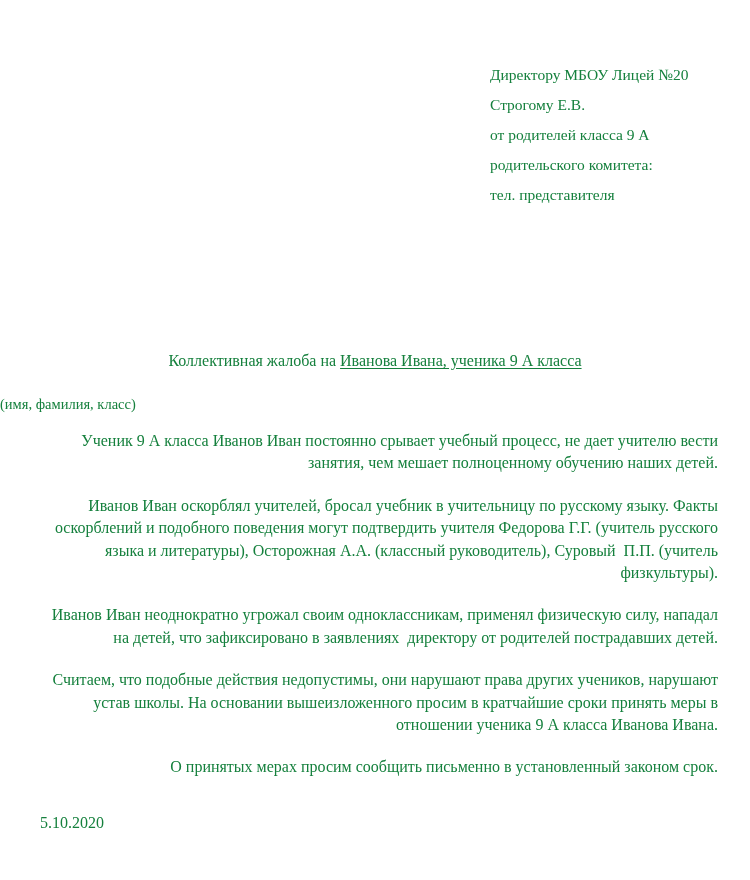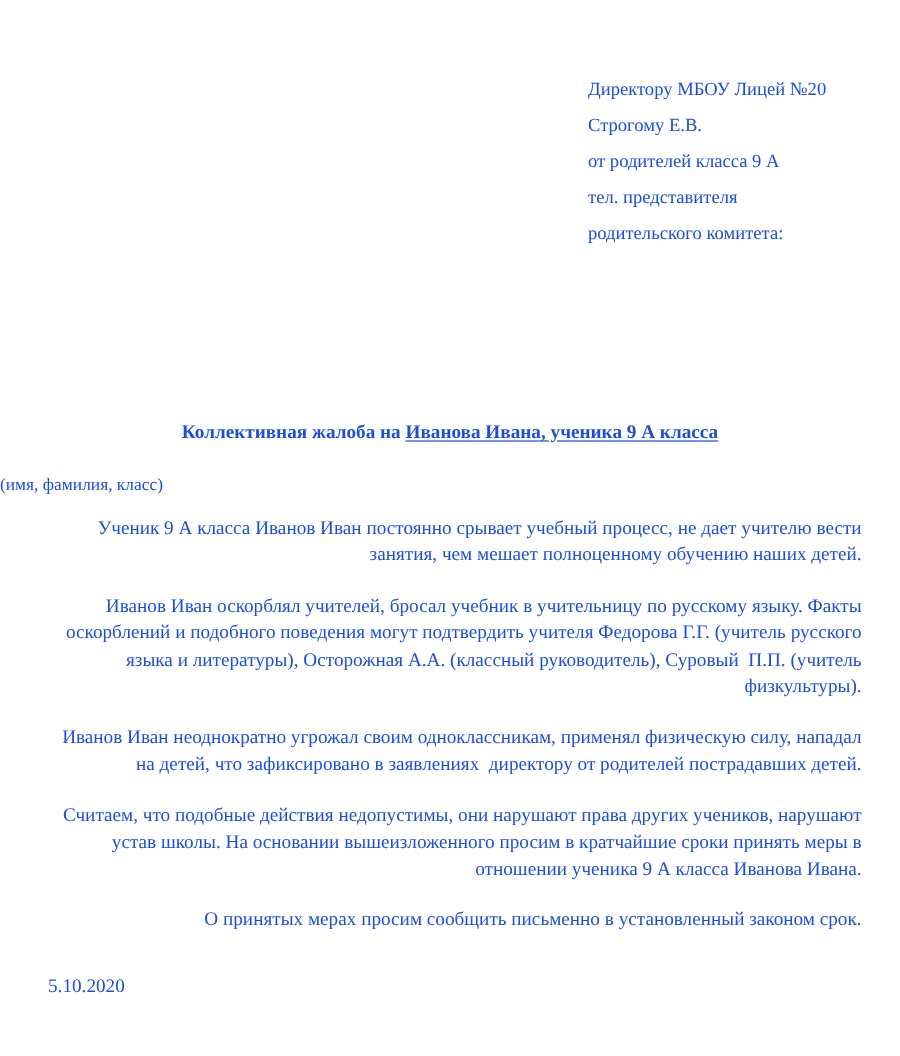--- a/index.html
+++ b/index.html
@@ -6,21 +6,21 @@
     margin: 0;
     padding: 0;
     background: #ffffff;
   }
 
   .page {
     position: relative;
     width: 750px;
     height: 880px;
     background: #ffffff;
-    color: #1d4ed8;
+    color: #15803d;
     font-family: "Liberation Serif", "DejaVu Serif", serif;
     overflow: hidden;
     box-sizing: border-box;
   }
 
   
   .addressee {
     position: absolute;
     left: 490px;
     top: 60px;
@@ -37,21 +37,21 @@
   
   .title-block {
     position: absolute;
     left: 0;
     top: 350px;
     width: 750px;
     text-align: center;
   }
   .doc-title {
     font-size: 16px;
-    font-weight: bold;
+    font-weight: normal;
     line-height: 22px;
     margin: 0;
     padding: 0 40px;
   }
   .doc-title .underlined {
     text-decoration: underline;
     text-underline-offset: 2px;
   }
   .title-caption {
     margin: 0;
@@ -106,22 +106,22 @@
 </style>
 </head>
 <body>
 
 <div class="page">
 
   <div class="addressee">
     <span class="addressee-line">Директору МБОУ Лицей №20</span>
     <span class="addressee-line">Строгому Е.В.</span>
     <span class="addressee-line">от родителей класса 9 А</span>
+    <span class="addressee-line">родительского комитета:</span>
     <span class="addressee-line">тел. представителя</span>
-    <span class="addressee-line">родительского комитета:</span>
   </div>
 
   <div class="title-block">
     <h1 class="doc-title"><span>Коллективная жалоба на </span><span class="underlined">Иванова Ивана, ученика 9 А класса</span></h1>
     <p class="title-caption">(имя, фамилия, класс)</p>
   </div>
 
   <div class="body-text">
     <p class="para">Ученик 9 А класса Иванов Иван постоянно срывает учебный процесс, не дает учителю вести занятия, чем мешает полноценному обучению наших детей.</p>
     <p class="para">Иванов Иван оскорблял учителей, бросал учебник в учительницу по русскому языку. Факты оскорблений и подобного поведения могут подтвердить учителя Федорова Г.Г. (учитель русского языка и литературы), Осторожная А.А. (классный руководитель), Суровый  П.П. (учитель физкультуры).</p>

